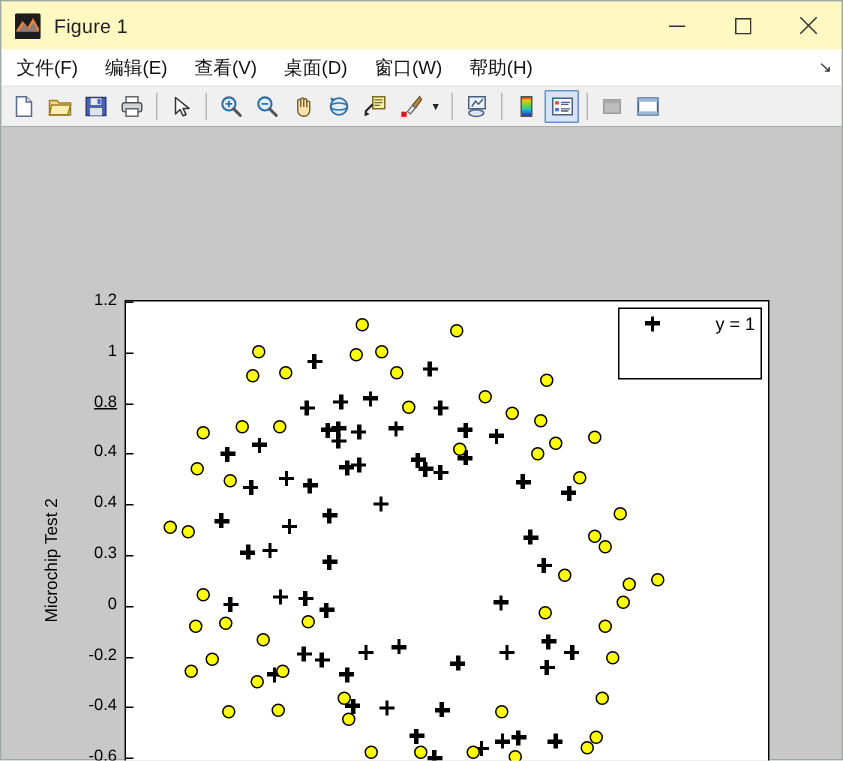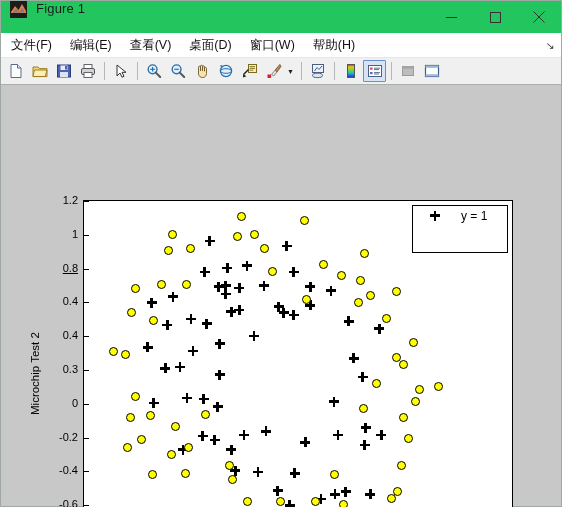--- a/index.html
+++ b/index.html
@@ -11,22 +11,22 @@
   }
   .window{
     position:relative;width:562px;height:507px;
     box-sizing:border-box;
     border:1px solid #9fa8a3;
     background:#c8c8c8;
     display:flex;flex-direction:column;
   }
   
   .titlebar{
-    height:32px;min-height:32px;background:#22c55e;
-    display:flex;
+    height:32px;min-height:32px;background:#fef9c3;
+    display:flex;align-items:center;
     border-bottom:1px solid #ffffff;
   }
   .app-icon{
     width:17px;height:17px;margin-left:9px;margin-right:9px;
     position:relative;overflow:hidden;background:#1b1b1b;border-radius:1px;
   }
   .app-icon svg{display:block;}
   .title-text{
     font-size:13px;color:#1d1d1d;letter-spacing:.2px;
   }
@@ -104,21 +104,21 @@
     content:"";position:absolute;background:#000;
   }
   .pt-plus::before{left:0;top:3.6px;width:10px;height:2.6px;}
   .pt-plus::after{top:0;left:3.6px;height:10px;width:2.6px;}
   
   .legend{
     position:absolute;background:#ffffff;border:1px solid #000;
     box-sizing:border-box;
   }
   .legend-row{
-    display:flex;align-items:center;height:19px;
+    display:flex;align-items:center;height:19px;gap:16px;
   }
   .legend-marker{
     width:44px;display:flex;align-items:center;justify-content:center;position:relative;
   }
   .legend-label{
     font-size:12px;color:#000;padding-left:4px;white-space:nowrap;
   }
   .lg-plus{position:relative;width:10px;height:10px;}
   .lg-plus::before,.lg-plus::after{content:"";position:absolute;background:#000;}
   .lg-plus::before{left:0;top:3.6px;width:10px;height:2.6px;}

